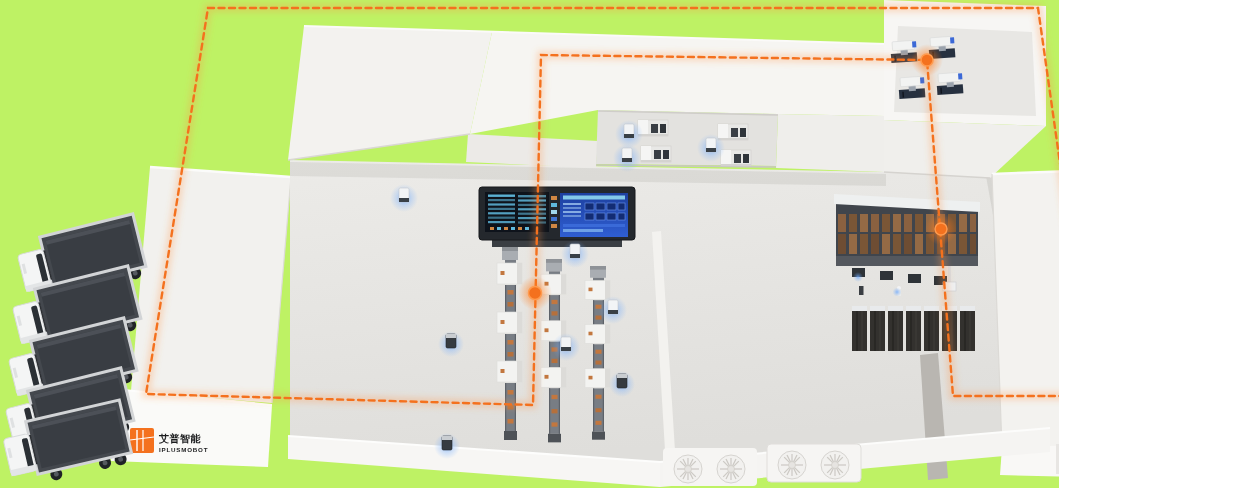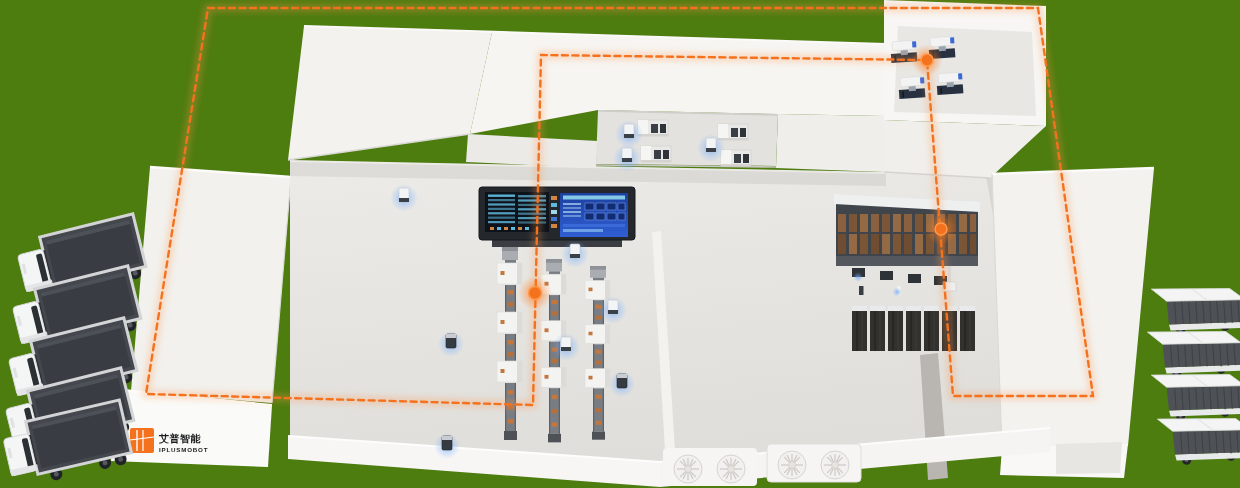--- a/index.html
+++ b/index.html
@@ -1,16 +1,16 @@
 <!DOCTYPE html>
 <html><head>
 <meta charset="utf-8">
 <style>
   html,body{margin:0;padding:0;background:#ffffff;}
-  .stage{position:relative;width:1240px;height:488px;background:#4d7c0f;overflow:hidden;
+  .stage{position:relative;width:1059px;height:488px;background:#bef264;overflow:hidden;
          font-family:"Liberation Sans", sans-serif;}
   svg{display:block;}
   text{font-family:"Liberation Sans", sans-serif;}
 </style>
 </head>
 <body>
 
 <div class="stage">
 <svg width="1240" height="488" viewBox="0 0 1240 488">
 

